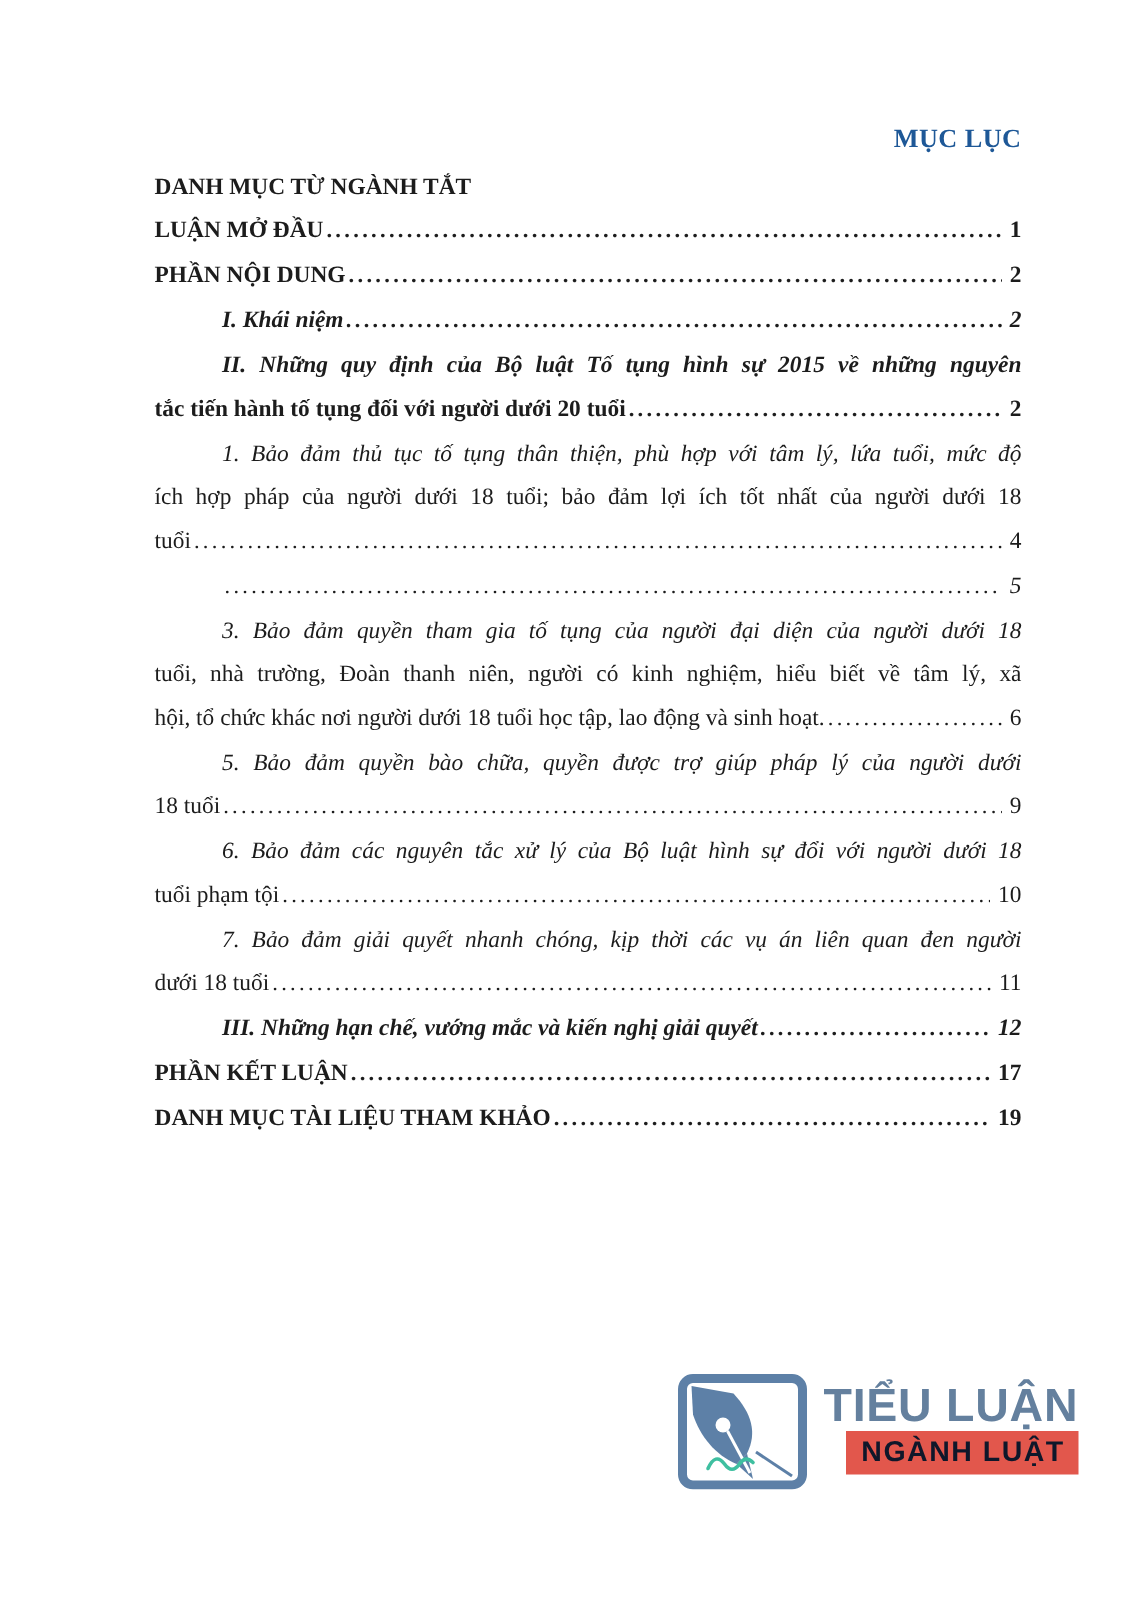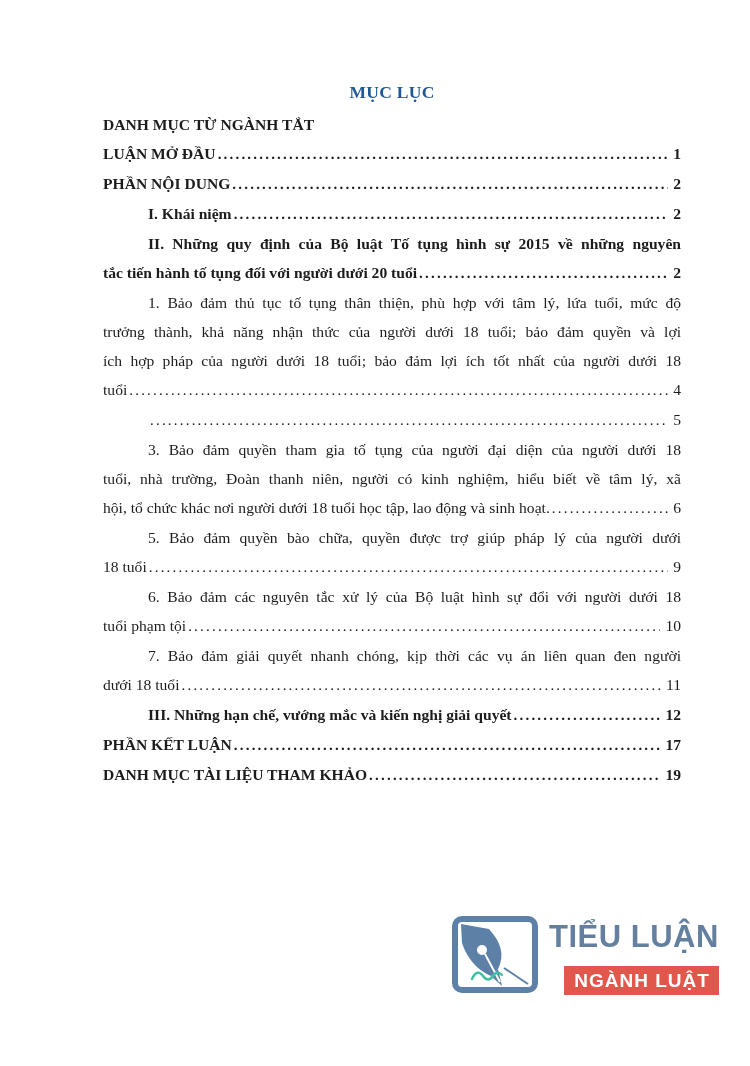--- a/index.html
+++ b/index.html
@@ -14,40 +14,40 @@
     overflow: hidden;
   }
   .content {
     position: absolute;
     top: 78px;
     left: 103px;
     width: 578px;
   }
   .doc-title {
     margin: 0 0 3px 0;
-    text-align: center;
+    text-align: right;
     font-size: 17.5px;
     font-weight: bold;
     color: #1E5897;
     line-height: 29px;
     letter-spacing: 0.3px;
   }
   .toc { width: 100%; }
   .entry { margin: 0; }
   .entry.bold { font-weight: bold; }
   .line {
     font-size: 15.6px;
     line-height: 29px;
     min-height: 29px;
   }
   .line.fill {
     text-align: justify;
     text-align-last: justify;
   }
-  .line.ind { padding-left: 45px; }
+  .line.ind { padding-left: 45px; font-style: italic; }
   .line.flex {
     display: flex;
     align-items: baseline;
   }
   .txt { white-space: nowrap; flex: 0 0 auto; }
   .dots {
     flex: 1 1 auto;
     min-width: 0;
     overflow: hidden;
     white-space: nowrap;
@@ -80,23 +80,23 @@
   .logo-title {
     font-size: 31px;
     font-weight: bold;
     color: #64809E;
     line-height: 31px;
     letter-spacing: 0.5px;
     white-space: nowrap;
     text-align: right;
   }
   .logo-banner {
-    margin-top: 14px;
+    margin-top: 2px;
     background: #E2574C;
-    color: #ffffff;
+    color: #0f172a;
     font-size: 19px;
     font-weight: bold;
     line-height: 19px;
     letter-spacing: 1px;
     padding: 5px 9px 5px 10px;
     white-space: nowrap;
   }
 </style>
 </head>
 <body>
@@ -132,21 +132,20 @@
         <div class="entry bold">
           <div class="line fill ind">II. Những quy định của Bộ luật Tố tụng hình sự 2015 về những nguyên</div>
           <div class="line flex">
             <span class="txt">tắc tiến hành tố tụng đối với người dưới 20 tuổi</span>
             <span class="dots"></span>
             <span class="pg">2</span>
           </div>
         </div>
         <div class="entry">
           <div class="line fill ind">1. Bảo đảm thủ tục tố tụng thân thiện, phù hợp với tâm lý, lứa tuổi, mức độ</div>
-          <div class="line fill">trưởng thành, khả năng nhận thức của người dưới 18 tuổi; bảo đảm quyền và lợi</div>
           <div class="line fill">ích hợp pháp của người dưới 18 tuổi; bảo đảm lợi ích tốt nhất của người dưới 18</div>
           <div class="line flex">
             <span class="txt">tuổi</span>
             <span class="dots"></span>
             <span class="pg">4</span>
           </div>
         </div>
         <div class="entry">
           <div class="line flex ind">
             <span class="dots"></span>

